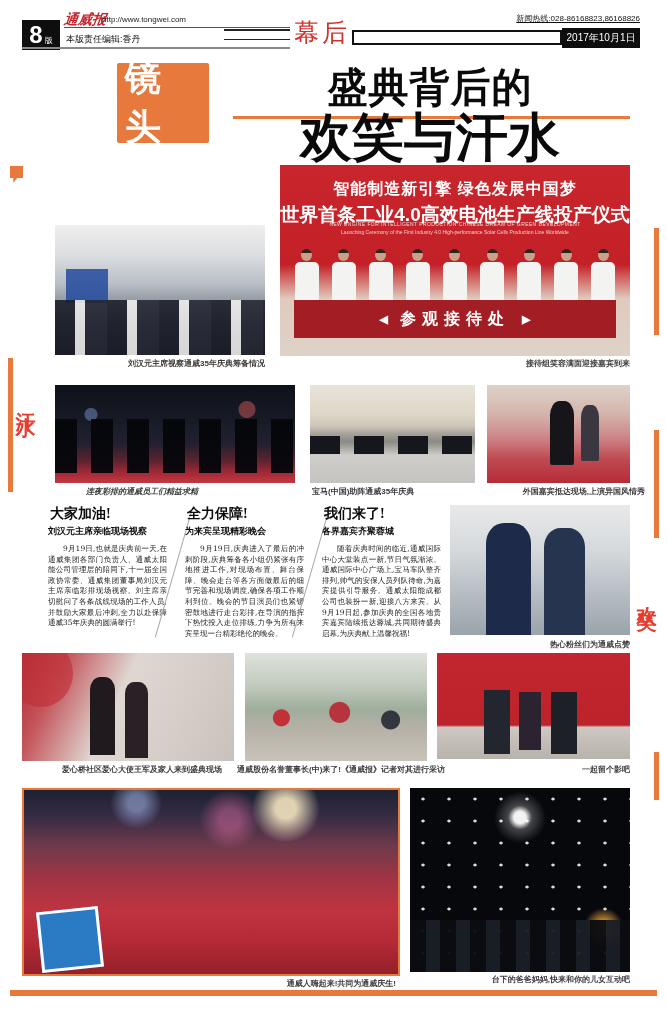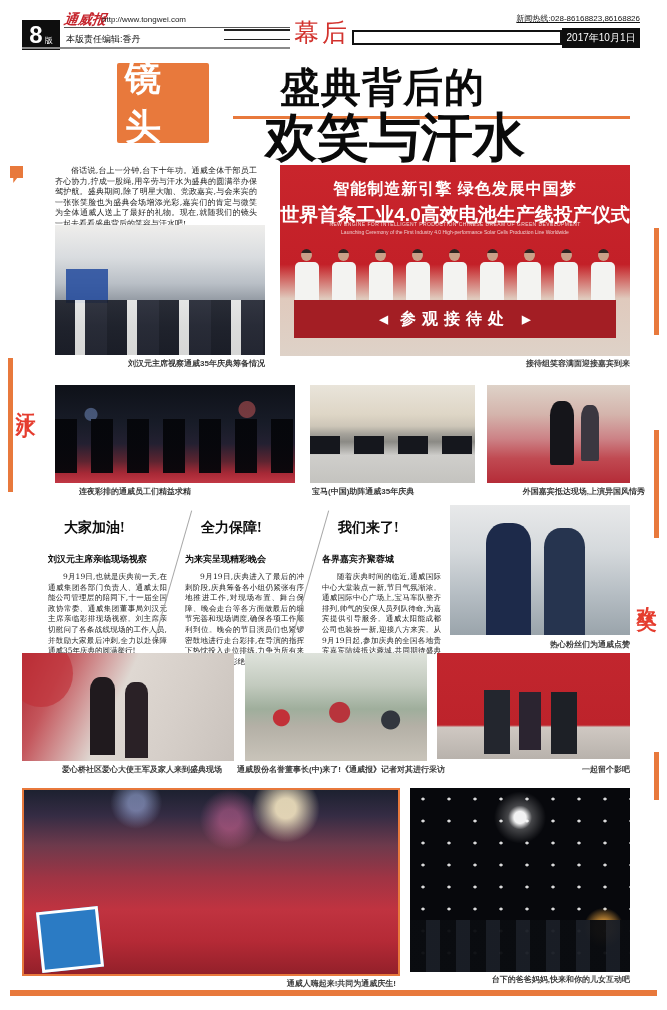--- a/index.html
+++ b/index.html
@@ -26,23 +26,23 @@
   #hotline{left:390px;top:13px;width:250px;text-align:right;font-size:8px;color:#111;text-decoration:underline;}
   #date-box{left:562px;top:28px;width:78px;height:20px;background:#0e0e0e;color:#fff;
             font-size:10px;display:flex;align-items:center;justify-content:center;}
 
   
   #lens-box{left:117px;top:63px;width:92px;height:80px;background:#e8793c;color:#fff;
             display:flex;align-items:center;justify-content:center;font-size:36px;font-weight:bold;
             letter-spacing:8px;padding-left:8px;box-sizing:border-box;
             font-family:"Liberation Serif",serif;border-radius:2px;}
   #title-rule{left:233px;top:116px;width:397px;height:3px;background:#e8793c;z-index:1;}
-  #title1{left:280px;top:60px;width:300px;text-align:left;font-size:40px;font-weight:900;
+  #title1{left:280px;top:60px;width:300px;text-align:center;font-size:40px;font-weight:900;
           color:#0a0a0a;letter-spacing:1px;z-index:2;}
-  #title2{left:265px;top:103px;width:330px;font-size:52px;font-weight:900;
+  #title2{left:265px;top:103px;width:330px;text-align:center;font-size:52px;font-weight:900;
           color:#0a0a0a;z-index:2;}
 
   
   #intro-tab{left:10px;top:166px;width:13px;height:17px;background:#e8793c;
              clip-path:polygon(0 0,100% 0,100% 70%,55% 70%,25% 100%,25% 70%,0 70%);}
   #intro{left:55px;top:166px;width:202px;font-size:8px;line-height:10.5px;color:#222;
          text-align:justify;text-indent:2em;font-family:"DejaVu Serif",serif;}
 
   
   #bar-left{left:8px;top:358px;width:5px;height:134px;background:#e8793c;}
@@ -102,21 +102,21 @@
     background:linear-gradient(180deg,#ded2c8 0%,#d4b4ac 30%,#cc8286 55%,#c04a52 75%,#b52c38 100%);}
   #ph-foreign::before{left:44%;top:16%;width:17%;height:66%;background:#15151a;
     border-radius:40% 40% 8% 8%/22% 22% 4% 4%;}
   #ph-foreign::after{left:66%;top:20%;width:12%;height:58%;background:#3b3740;
     border-radius:40% 40% 8% 8%/22% 22% 4% 4%;}
 
   
   #articles{left:45px;top:503px;width:398px;height:142px;}
   .art{position:absolute;top:0;width:119px;}
   .a1{left:3px;} .a2{left:140px;} .a3{left:277px;}
-  .art h3{margin:16px;font-size:14px;font-weight:900;color:#0c0c0c;font-family:"Liberation Serif",serif;}
+  .art h3{margin:2px;font-size:14px;font-weight:900;color:#0c0c0c;font-family:"Liberation Serif",serif;}
   .art h4{margin:2px 0 6px;font-size:9px;font-weight:bold;color:#0c0c0c;}
   .art p{margin:0;font-size:7.5px;line-height:10.6px;text-align:justify;text-indent:2em;
          color:#222;font-family:"DejaVu Serif",serif;}
   .slash{position:absolute;top:5px;width:1px;height:132px;background:#a8a8a8;transform:rotate(16deg);}
   .s1x{left:128px;} .s2x{left:265px;}
 
   #ph-thumbs{left:450px;top:505px;width:180px;height:130px;
     background:linear-gradient(180deg,#e8e9ea 0%,#d5d9dc 35%,#b4bcc2 70%,#9aa4ab 100%);}
   #ph-thumbs::before{left:20%;top:14%;width:25%;height:86%;background:#1d2a4a;
     border-radius:40% 40% 0 0/18% 18% 0 0;}
@@ -155,21 +155,21 @@
     background-image:radial-gradient(circle at 50% 16%,rgba(255,255,255,.95) 0 6px,rgba(255,255,255,.25) 12px,transparent 26px),
       radial-gradient(circle at 88% 76%,rgba(230,160,60,.8) 0 8px,transparent 20px),
       radial-gradient(rgba(255,255,255,.85) 0 1.2px,transparent 2.2px);
     background-size:auto,auto,26px 22px;}
   #ph-lights::after{left:0;right:0;bottom:0;height:28%;
     background:repeating-linear-gradient(90deg,rgba(10,12,16,.96) 0 16px,rgba(26,30,38,.96) 16px 30px);}
 
   
   #cap-inspect{left:55px;top:358px;width:210px;}
   #cap-banner{left:430px;top:358px;width:200px;}
-  #cap-night{left:40px;top:486px;width:190px;}
+  #cap-night{left:47px;top:486px;width:190px;font-style:italic;}
   #cap-cars{left:312px;top:486px;width:160px;}
   #cap-foreign{left:460px;top:486px;width:185px;}
   #cap-thumbs{left:450px;top:639px;width:180px;}
   #cap-carpet2{left:22px;top:764px;width:200px;}
   #cap-interview{left:237px;top:764px;width:193px;}
   #cap-redwall{left:437px;top:764px;width:193px;}
   #cap-concert{left:150px;top:978px;width:246px;}
   #cap-lights{left:410px;top:974px;width:220px;}
 </style>
 </head>
@@ -191,21 +191,20 @@
   <div class="abs" id="muhou-box-right"></div>
   <div class="abs" id="hotline">新闻热线:028-86168823,86168826</div>
   <div class="abs" id="date-box">2017年10月1日</div>
 
   <div class="abs" id="lens-box">镜头</div>
   <div class="abs" id="title-rule"></div>
   <div class="abs" id="title1">盛典背后的</div>
   <div class="abs" id="title2">欢笑与汗水</div>
 
   <div class="abs" id="intro-tab"></div>
-  <div class="abs" id="intro">俗话说,台上一分钟,台下十年功。通威全体干部员工齐心协力,拧成一股绳,用辛劳与汗水为盛典的圆满举办保驾护航。盛典期间,除了明星大咖、党政嘉宾,与会来宾的一张张笑脸也为盛典会场增添光彩,嘉宾们的肯定与微笑为全体通威人送上了最好的礼物。现在,就随我们的镜头一起去看看盛典背后的笑容与汗水吧!</div>
 
   <div class="abs" id="bar-left"></div>
   <div class="abs vlabel" id="label-sweat">汗水</div>
   <div class="abs" id="bar-right1"></div>
   <div class="abs" id="bar-right2"></div>
   <div class="abs" id="bar-right3"></div>
   <div class="abs vlabel" id="label-laugh">欢笑</div>
   <div class="abs" id="bottom-bar"></div>
 
   <div class="photo" id="ph-inspect"></div>

